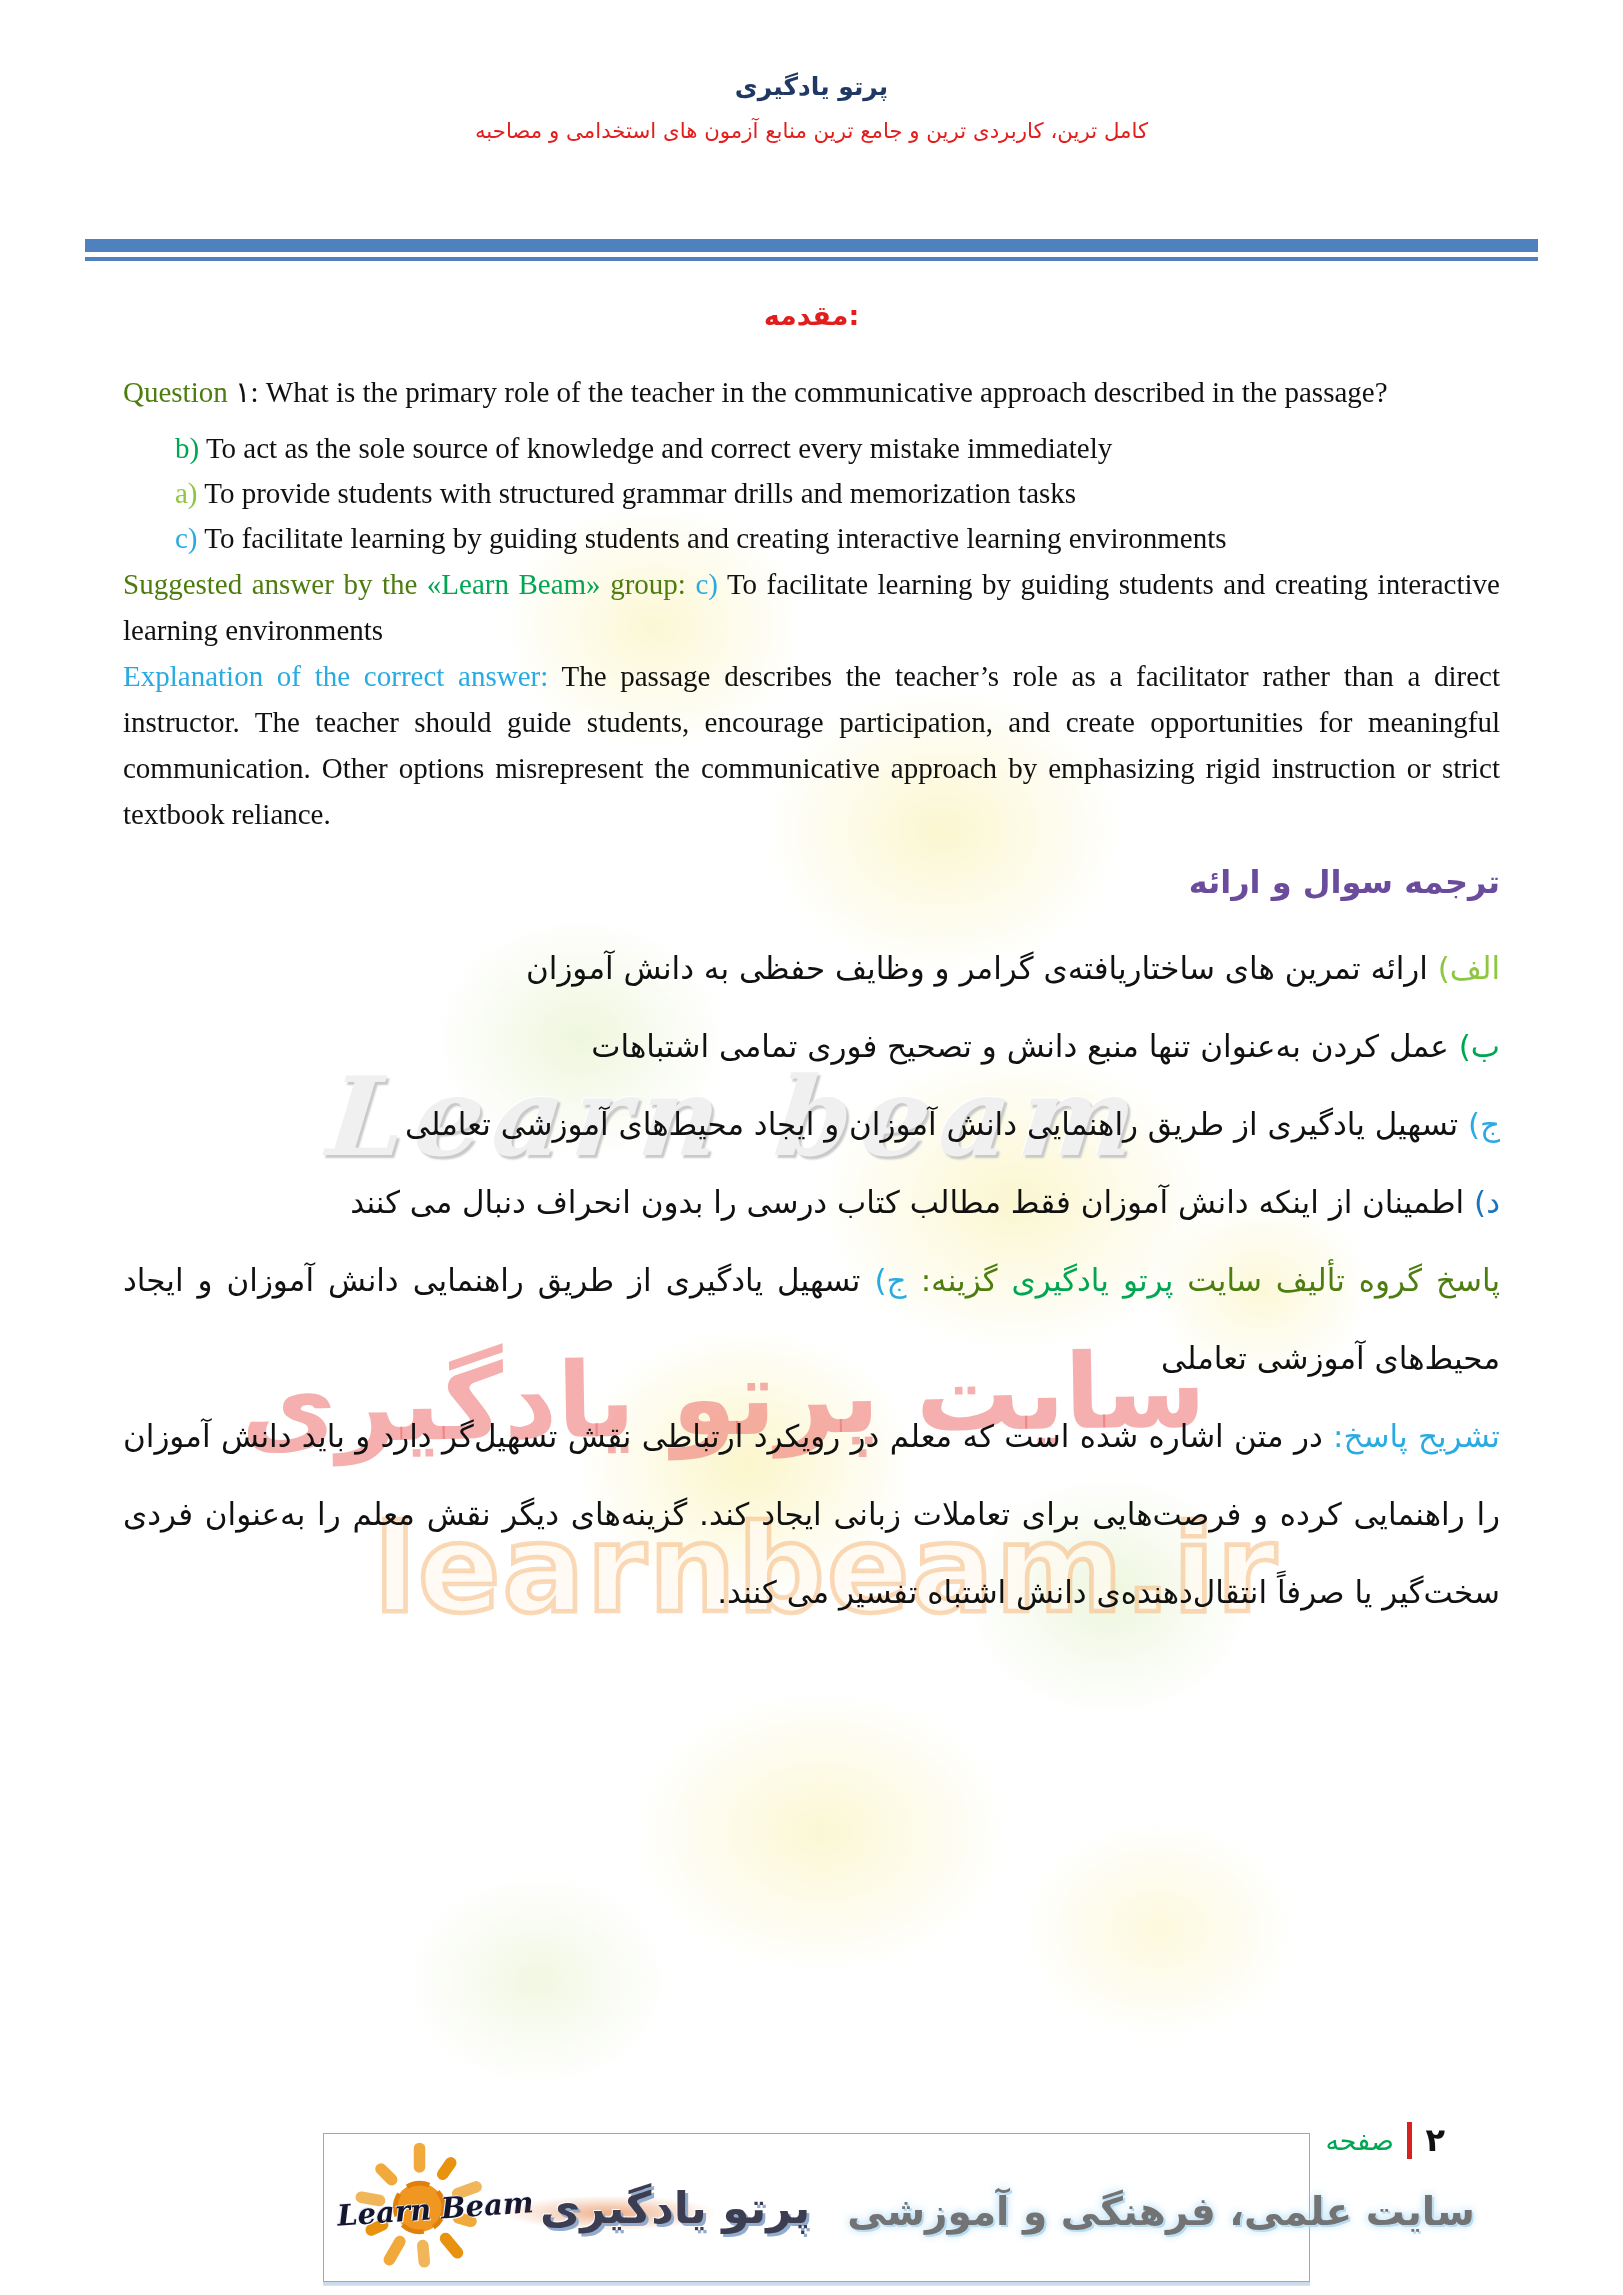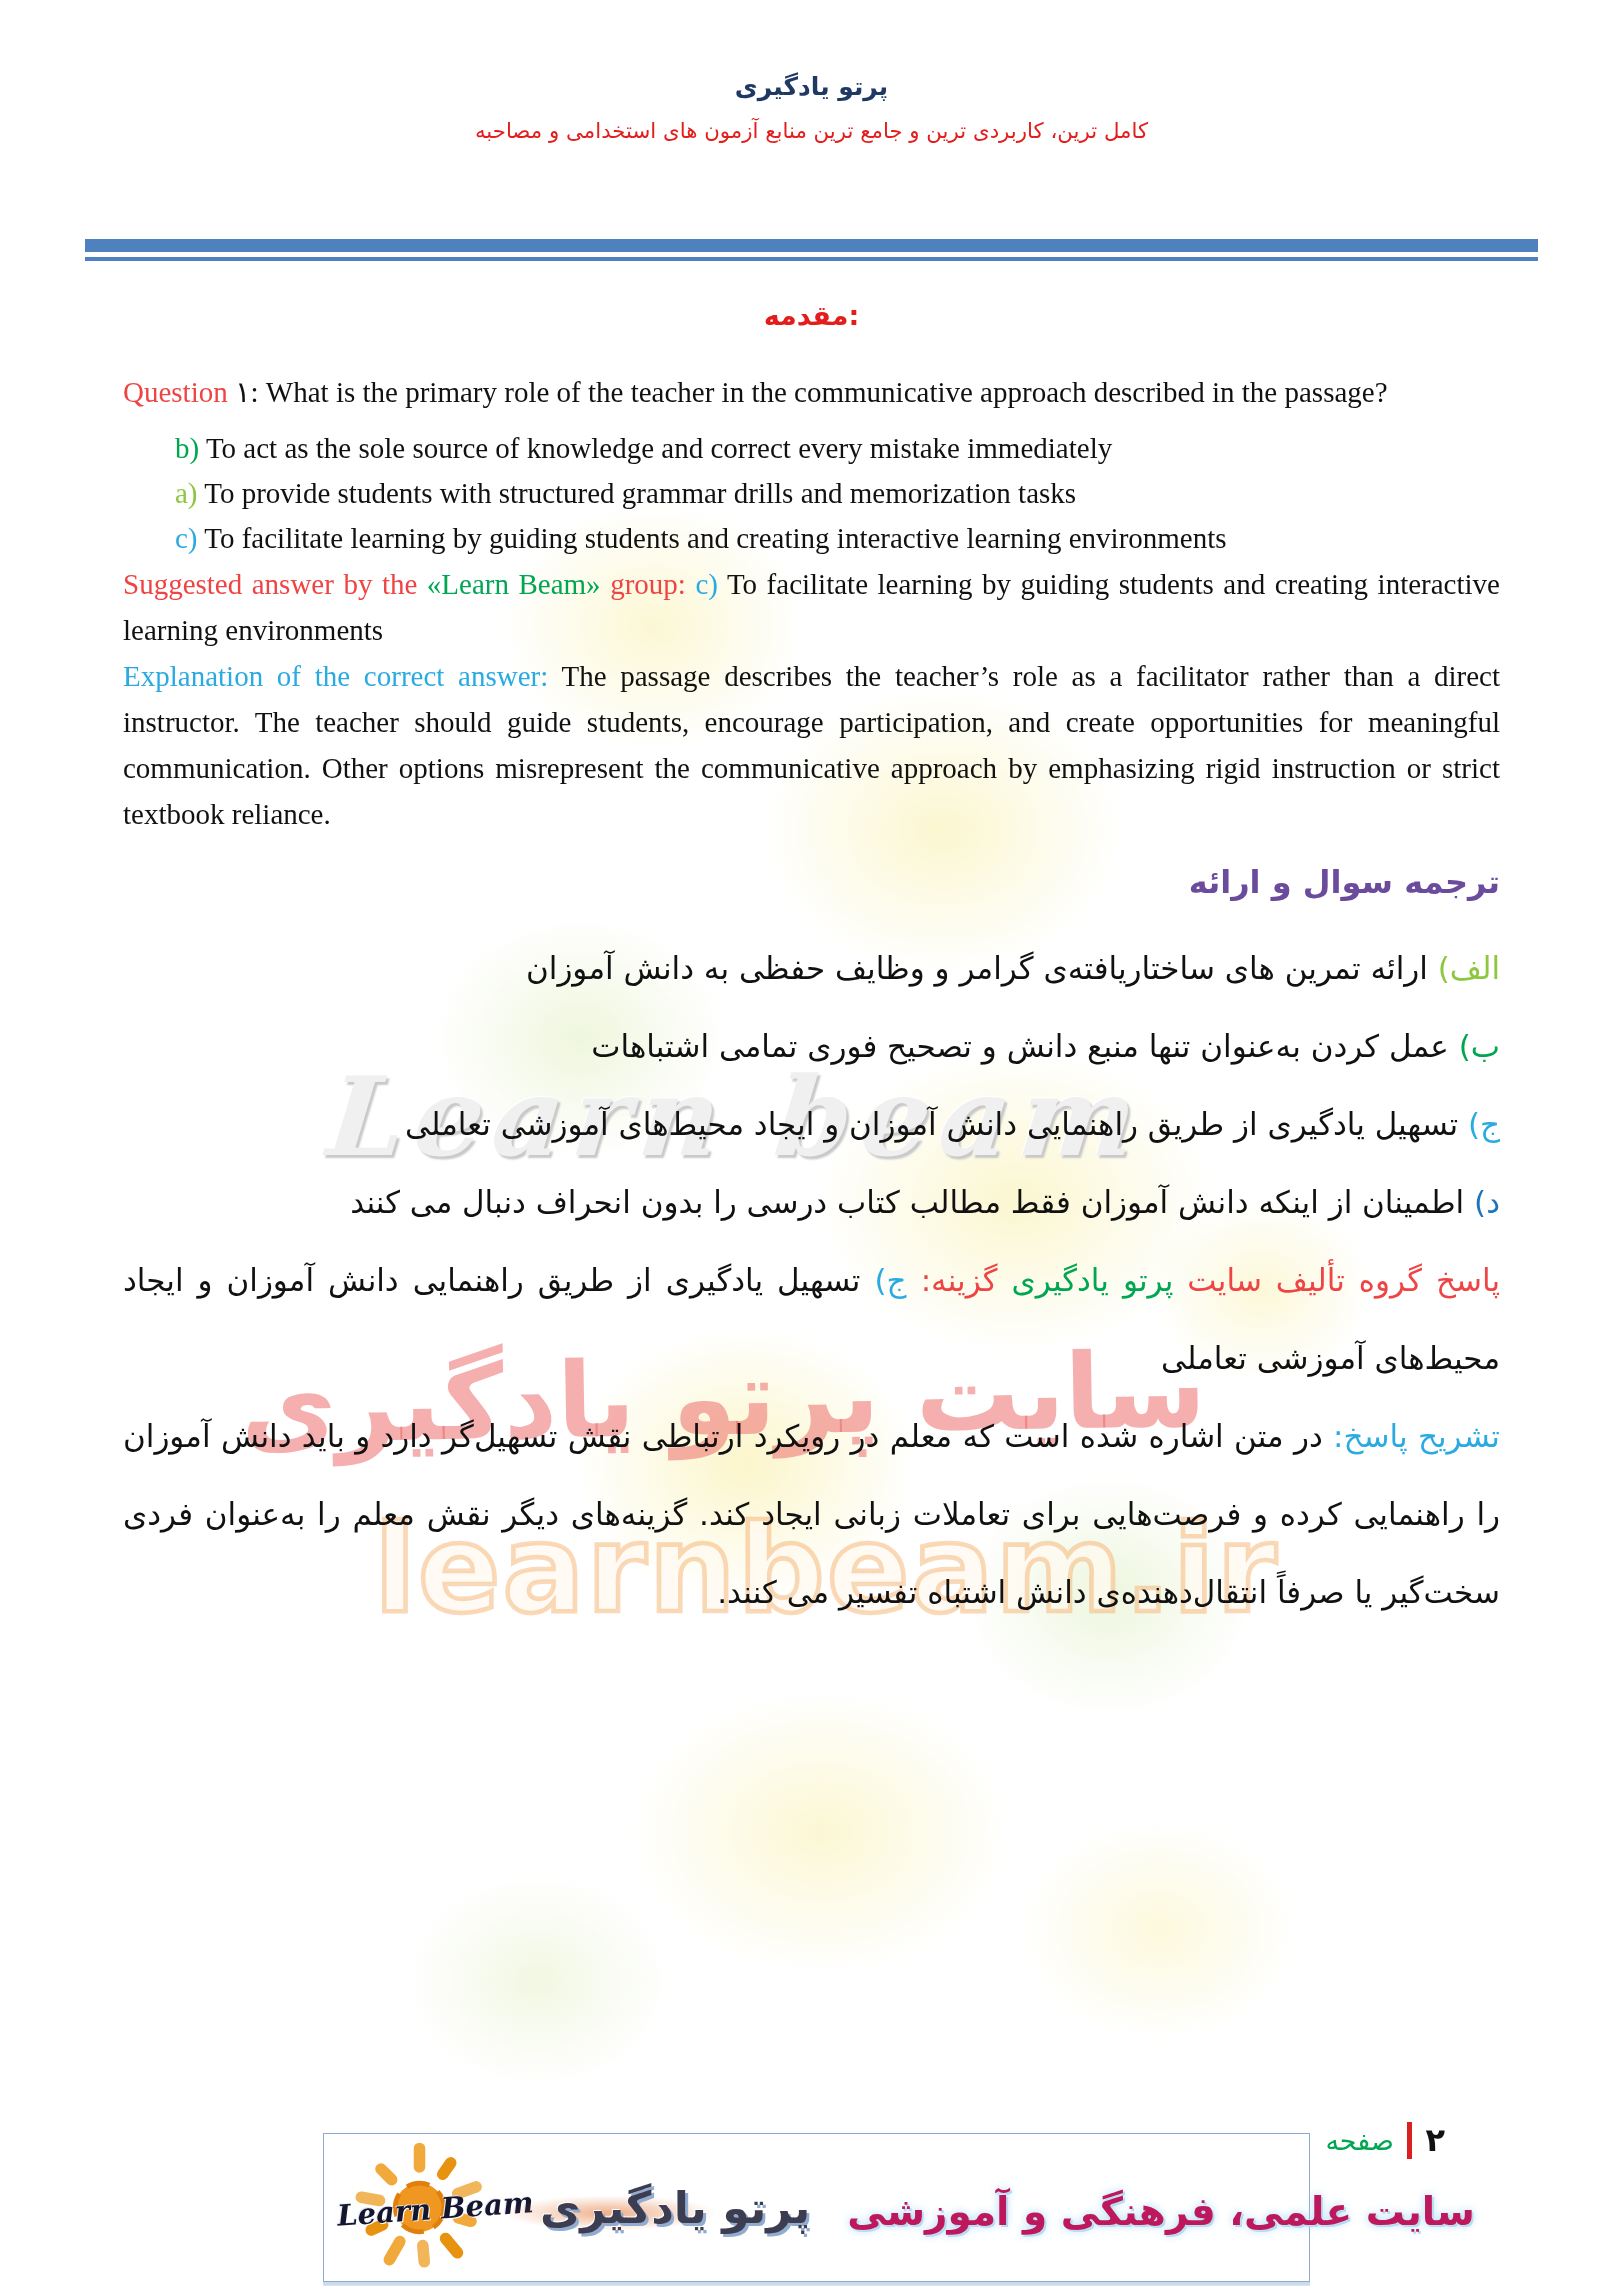--- a/index.html
+++ b/index.html
@@ -44,21 +44,21 @@
   .intro-heading {
     margin-top:39px; text-align:center; color:#e31c1c;
     font-family:"DejaVu Sans", sans-serif; font-size:27px; font-weight:bold;
   }
 
   .en { margin:32px 123px 0 123px; font-size:29px; }
   .q-para { line-height:59px; text-align:justify; margin:0 0 3.7px 0; }
   .opt    { margin:0 0 0 52px; line-height:45px; text-align:justify; }
   .para   { line-height:46px; text-align:justify; margin:0; }
 
-  .c-red    { color:#ef4444; }
+  .c-red    { color:#4d7c0f; }
   .c-lgreen { color:#8dc63f; }
   .c-green  { color:#00a651; }
   .c-lblue  { color:#29abe2; }
   .c-blue   { color:#1c75bc; }
 
   .fa {
     direction:rtl; margin:24px 123px 0 123px;
     font-family:"DejaVu Sans", sans-serif; font-size:31px;
   }
   .fa-heading { color:#6a4b9c; font-size:32px; font-weight:bold; margin:26px 0 28px 0; text-align:right; }
@@ -95,21 +95,21 @@
     background:radial-gradient(ellipse closest-side, rgba(226,110,40,0.55), rgba(226,110,40,0) 70%);
   }
   .banner-title {
     position:relative; direction:rtl; font-family:"DejaVu Sans", sans-serif;
     font-weight:bold; font-size:44px; color:#3d3d52;
     text-shadow:2.8px 2.8px 0 rgba(140,168,205,0.95), -0.9px -0.9px 0 #ffffff;
     white-space:nowrap;
   }
   .banner-subtitle {
     margin-left:37px; direction:rtl; font-family:"DejaVu Sans", sans-serif;
-    font-weight:bold; font-size:39px; color:#be185d; white-space:nowrap;
+    font-weight:bold; font-size:39px; color:#737373; white-space:nowrap;
     text-shadow:0 0 9.3px #a8d6f2, 0 0 2.8px #ffffff, 1.9px 1.9px 0 rgba(168,214,242,0.9);
     margin-top:8px;
   }
 </style>
 </head>
 <body>
 
 <div class="page">
 
   <div class="wm-layer">

